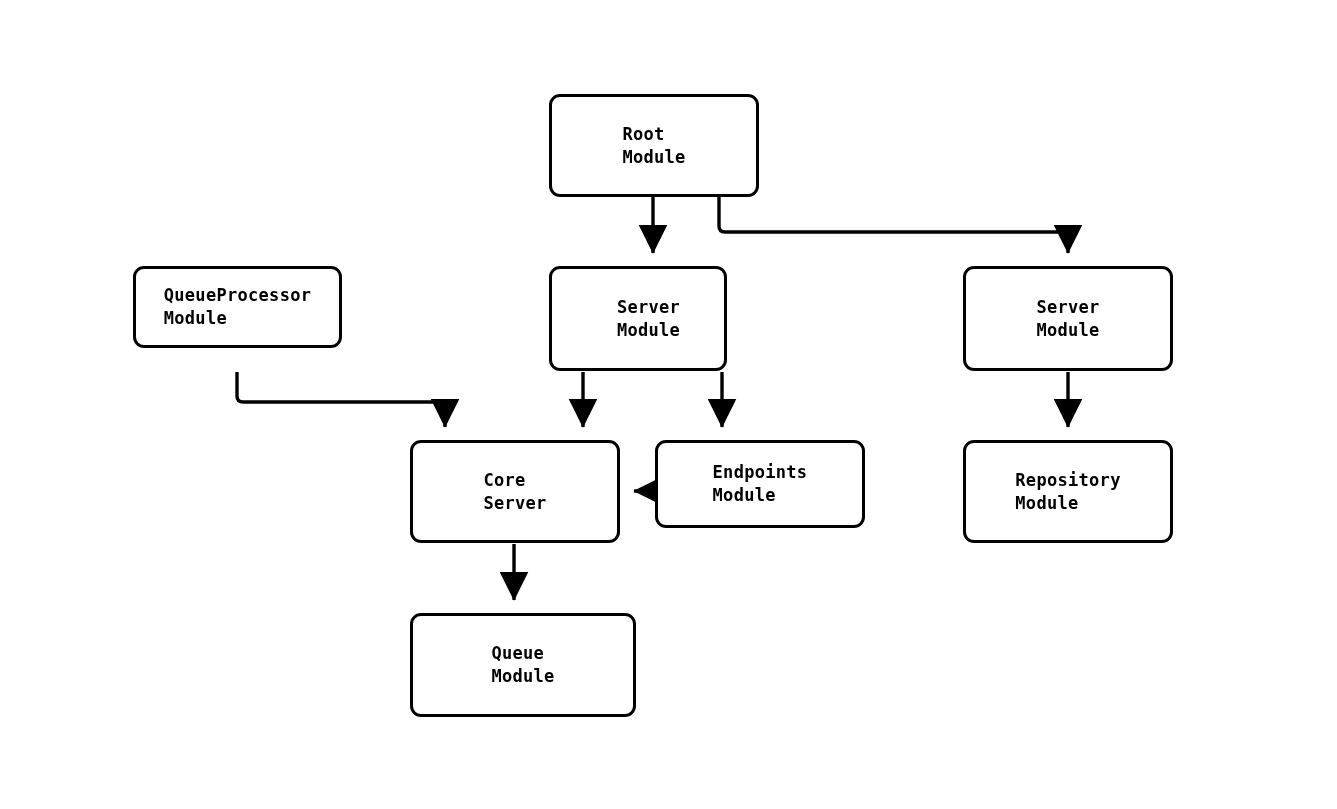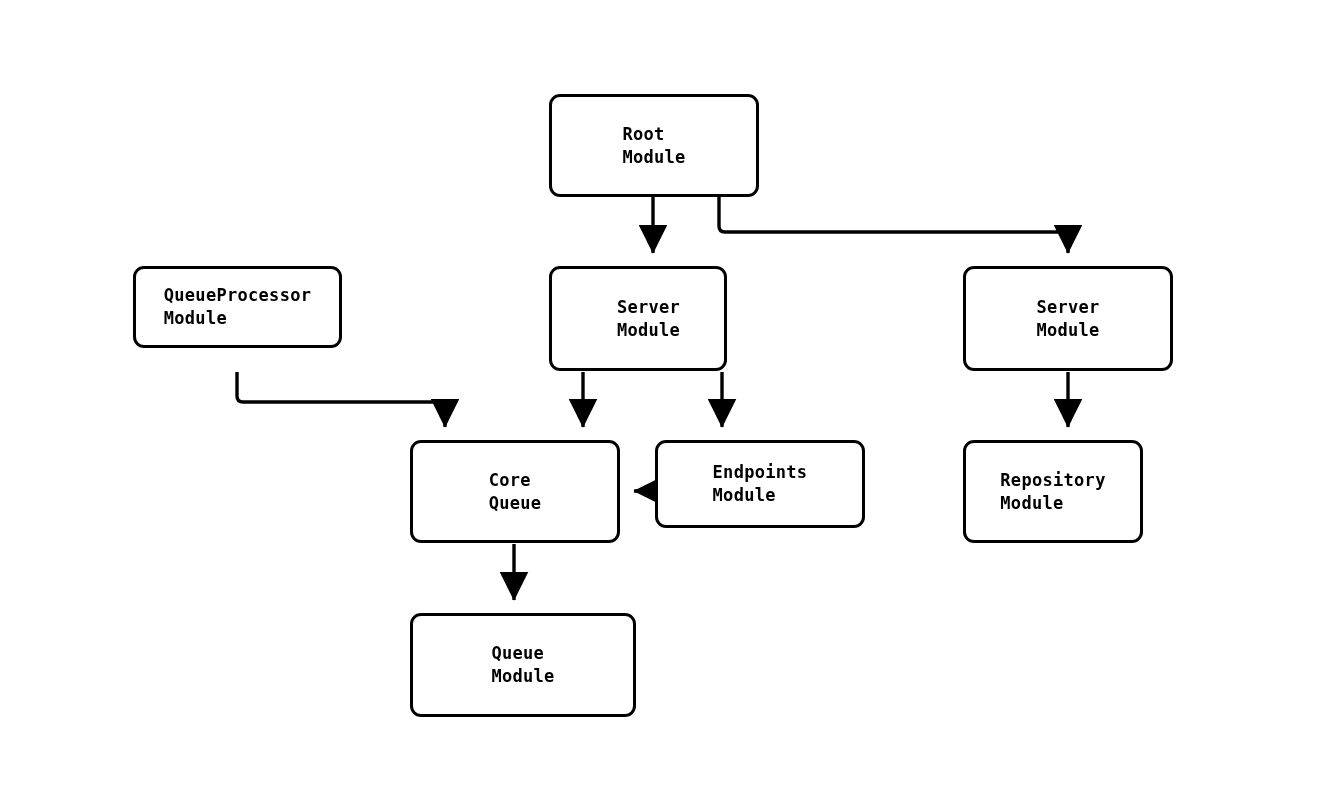--- a/index.html
+++ b/index.html
@@ -92,29 +92,29 @@
 Module</span>
   </div>
 
   <div class="node" style="left:963px; top:266px; width:210px; height:105px;">
     <span class="node-label">Server
 Module</span>
   </div>
 
   <div class="node" style="left:410px; top:440px; width:210px; height:103px;">
     <span class="node-label">Core
-Queue</span>
+Server</span>
   </div>
 
   <div class="node" style="left:655px; top:440px; width:210px; height:88px;">
     <span class="node-label">Endpoints
 Module</span>
   </div>
 
-  <div class="node" style="left:963px; top:440px; width:180px; height:103px;">
+  <div class="node" style="left:963px; top:440px; width:210px; height:103px;">
     <span class="node-label">Repository
 Module</span>
   </div>
 
   <div class="node" style="left:410px; top:613px; width:226px; height:104px;">
     <span class="node-label">Queue
 Module</span>
   </div>
 
 </div>

